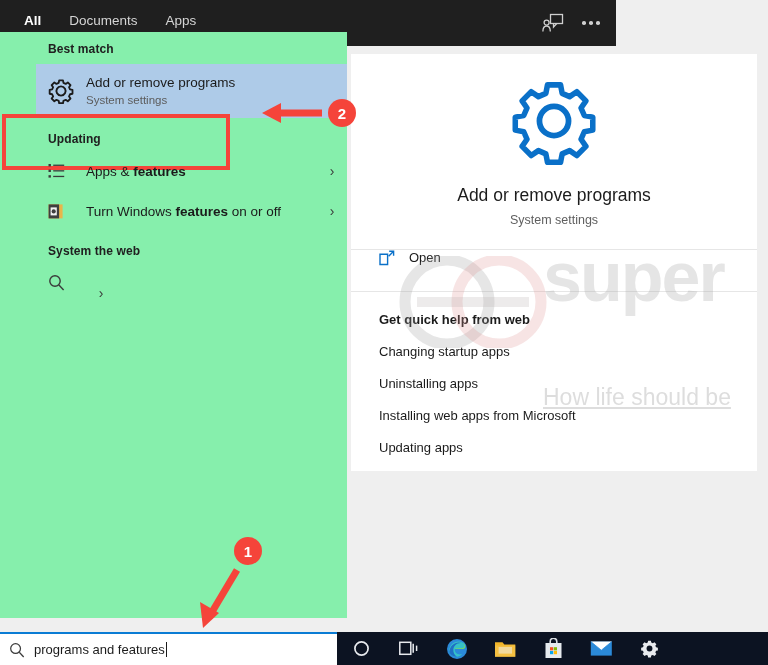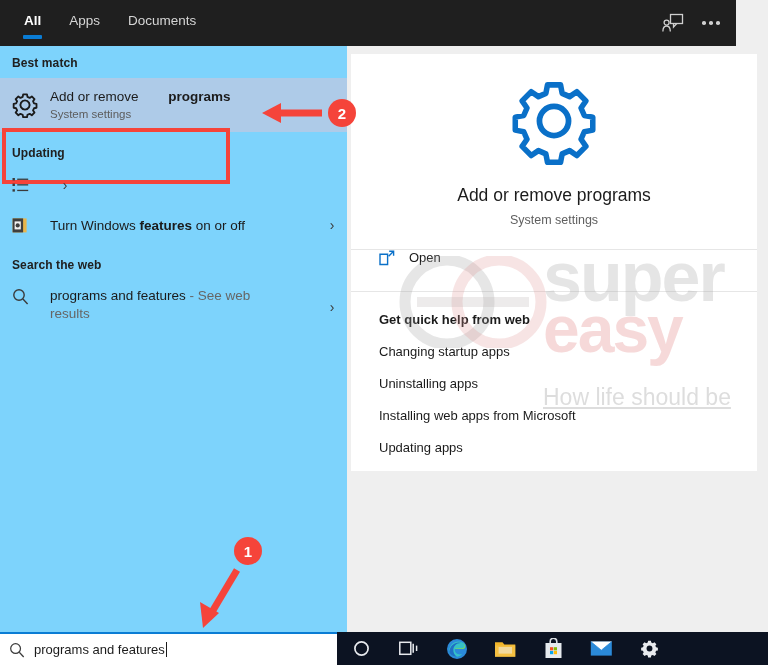--- a/index.html
+++ b/index.html
@@ -15,21 +15,21 @@
   .panel {
     position: absolute; left: 0; top: 0;
     width: 768px; height: 632px;
     background: #efefef;
     overflow: hidden;
   }
 
   
   .tabstrip {
     position: absolute; left: 0; top: 0;
-    width: 736px; height: 46px;
+    width: 616px; height: 46px;
     background: #1f1f1f;
   }
   .tabs { position: absolute; left: 10px; top: 0; height: 46px; display: flex; align-items: flex-start; }
   .tab {
     position: relative;
     padding: 13px 14px 0 14px;
     height: 46px;
     font-size: 13.5px;
     color: #d5d5d5;
     cursor: default;
@@ -52,44 +52,45 @@
   .hdr-btn {
     width: 34px; height: 30px;
     display: flex; align-items: center; justify-content: center;
     color: #cfcfcf;
   }
   .dots { display: flex; gap: 3.5px; }
   .dots i { width: 3.5px; height: 3.5px; background: #cfcfcf; border-radius: 50%; display: block; }
 
   
   .left-pane {
-    position: absolute; left: 0; top: 46px;
+    position: absolute; left: 0; top: 32px;
     width: 347px; height: 586px;
-    background: #7dd3fc;
+    background: #86efac;
+    padding-left: 36px;
   }
   .group-label {
     font-size: 12px; font-weight: bold; color: #202020;
     padding: 10px 0 8px 12px;
     letter-spacing: 0.1px;
   }
 
   
   .best-row {
     position: relative;
     height: 54px;
     background: #aecbe8;
     display: flex; align-items: center;
   }
   .best-row .icon-cell {
     width: 50px; display: flex; align-items: center; justify-content: center;
     flex: none;
   }
   .best-texts { display: flex; flex-direction: column; justify-content: center; }
   .best-title { font-size: 13.5px; color: #1b1b1b; line-height: 17px; }
-  .best-title b { font-weight: bold; margin-left: 26px; }
+  .best-title b { font-weight: normal; }
   .best-sub { font-size: 11.5px; color: #5c5c5c; line-height: 16px; margin-top: 1px; }
 
   
   .redbox {
     position: absolute;
     border: 4px solid #f5443a;
     pointer-events: none;
   }
 
   
@@ -198,24 +199,24 @@
 
   <div class="panel">
 
     <div class="tabstrip">
       <div class="tabs">
         <div class="tab active">
           <span>All</span>
           <span class="tab-underline"></span>
         </div>
         <div class="tab">
+          <span>Documents</span>
+        </div>
+        <div class="tab">
           <span>Apps</span>
-        </div>
-        <div class="tab">
-          <span>Documents</span>
         </div>
       </div>
       <div class="header-actions">
         <div class="hdr-btn">
           <svg width="22" height="20" viewBox="0 0 22 20">
             <rect x="8.5" y="1.5" width="12" height="9" fill="none" stroke="#cfcfcf" stroke-width="1.3"></rect>
             <path d="M11.5 10.5 L11.5 14 L14.8 10.5" fill="none" stroke="#cfcfcf" stroke-width="1.3"></path>
             <circle cx="4.6" cy="9.6" r="2.5" fill="none" stroke="#cfcfcf" stroke-width="1.3"></circle>
             <path d="M0.9 18.5 C0.9 14.6 2.6 13.0 4.6 13.0 C6.6 13.0 8.3 14.6 8.3 18.5" fill="none" stroke="#cfcfcf" stroke-width="1.3"></path>
           </svg>
@@ -256,46 +257,46 @@
         <div class="icon-cell">
           <svg width="17" height="16" viewBox="0 0 17 16">
             <rect x="0.5" y="1" width="2.4" height="2.4" fill="#3a3a3a"></rect>
             <rect x="0.5" y="6.6" width="2.4" height="2.4" fill="#3a3a3a"></rect>
             <rect x="0.5" y="12.2" width="2.4" height="2.4" fill="#3a3a3a"></rect>
             <rect x="5.2" y="1.6" width="11" height="1.3" fill="#3a3a3a"></rect>
             <rect x="5.2" y="7.2" width="11" height="1.3" fill="#3a3a3a"></rect>
             <rect x="5.2" y="12.8" width="11" height="1.3" fill="#3a3a3a"></rect>
           </svg>
         </div>
+        <div class="row-label"><span>Apps &amp; </span><b>features</b><span></span></div>
         <div class="chev">›</div>
       </div>
 
       <div class="row" style="margin-top:6px;">
         <div class="icon-cell">
           <svg width="17" height="17" viewBox="0 0 17 17">
             <rect x="0.6" y="1.4" width="14" height="14" fill="#e8b54b"></rect>
             <rect x="0.6" y="1.4" width="10.5" height="14" fill="#3f3f3f"></rect>
             <rect x="2.6" y="4.4" width="6.2" height="8" fill="#f2f2f2"></rect>
             <circle cx="5.7" cy="8.4" r="2.1" fill="#3f3f3f"></circle>
           </svg>
         </div>
         <div class="row-label"><span>Turn Windows </span><b>features</b><span> on or off</span></div>
         <div class="chev">›</div>
       </div>
 
-      <div class="group-label" style="padding-top:16px;">Search the web</div>
+      <div class="group-label" style="padding-top:16px;">System the web</div>
 
       <div class="row web">
         <div class="icon-cell">
           <svg width="17" height="17" viewBox="0 0 17 17">
             <circle cx="7" cy="7" r="5.2" fill="none" stroke="#3a3a3a" stroke-width="1.4"></circle>
             <line x1="10.9" y1="10.9" x2="15.6" y2="15.9" stroke="#3a3a3a" stroke-width="1.4"></line>
           </svg>
         </div>
-        <div class="row-label"><span>programs and features</span><span class="sub"> - See web results</span></div>
         <div class="chev">›</div>
       </div>
 
     </div>
 
     <div class="right-pane">
       <div class="card">
 
         <div class="card-hero">
           <svg width="88" height="88" viewBox="0 0 26 26">
@@ -330,21 +331,20 @@
       </div>
     </div>
 
     <div class="watermark">
       <svg class="wm-logo" viewBox="0 0 152 92">
         <circle cx="48" cy="46" r="42" fill="none" stroke="rgba(160,160,160,0.26)" stroke-width="11"></circle>
         <circle cx="100" cy="46" r="42" fill="none" stroke="rgba(226,150,150,0.26)" stroke-width="11"></circle>
         <rect x="18" y="41" width="112" height="10" fill="rgba(180,170,170,0.24)"></rect>
       </svg>
       <div class="wm-super">super</div>
-      <div class="wm-easy">easy</div>
       <div class="wm-tag">How life should be</div>
     </div>
 
   </div>
 
   <svg class="anno-svg">
 
     <g>
       <line x1="322" y1="113" x2="278" y2="113" stroke="#f5443a" stroke-width="7" stroke-linecap="butt"></line>
       <polygon points="262,113 281,103 281,123" fill="#f5443a"></polygon>

